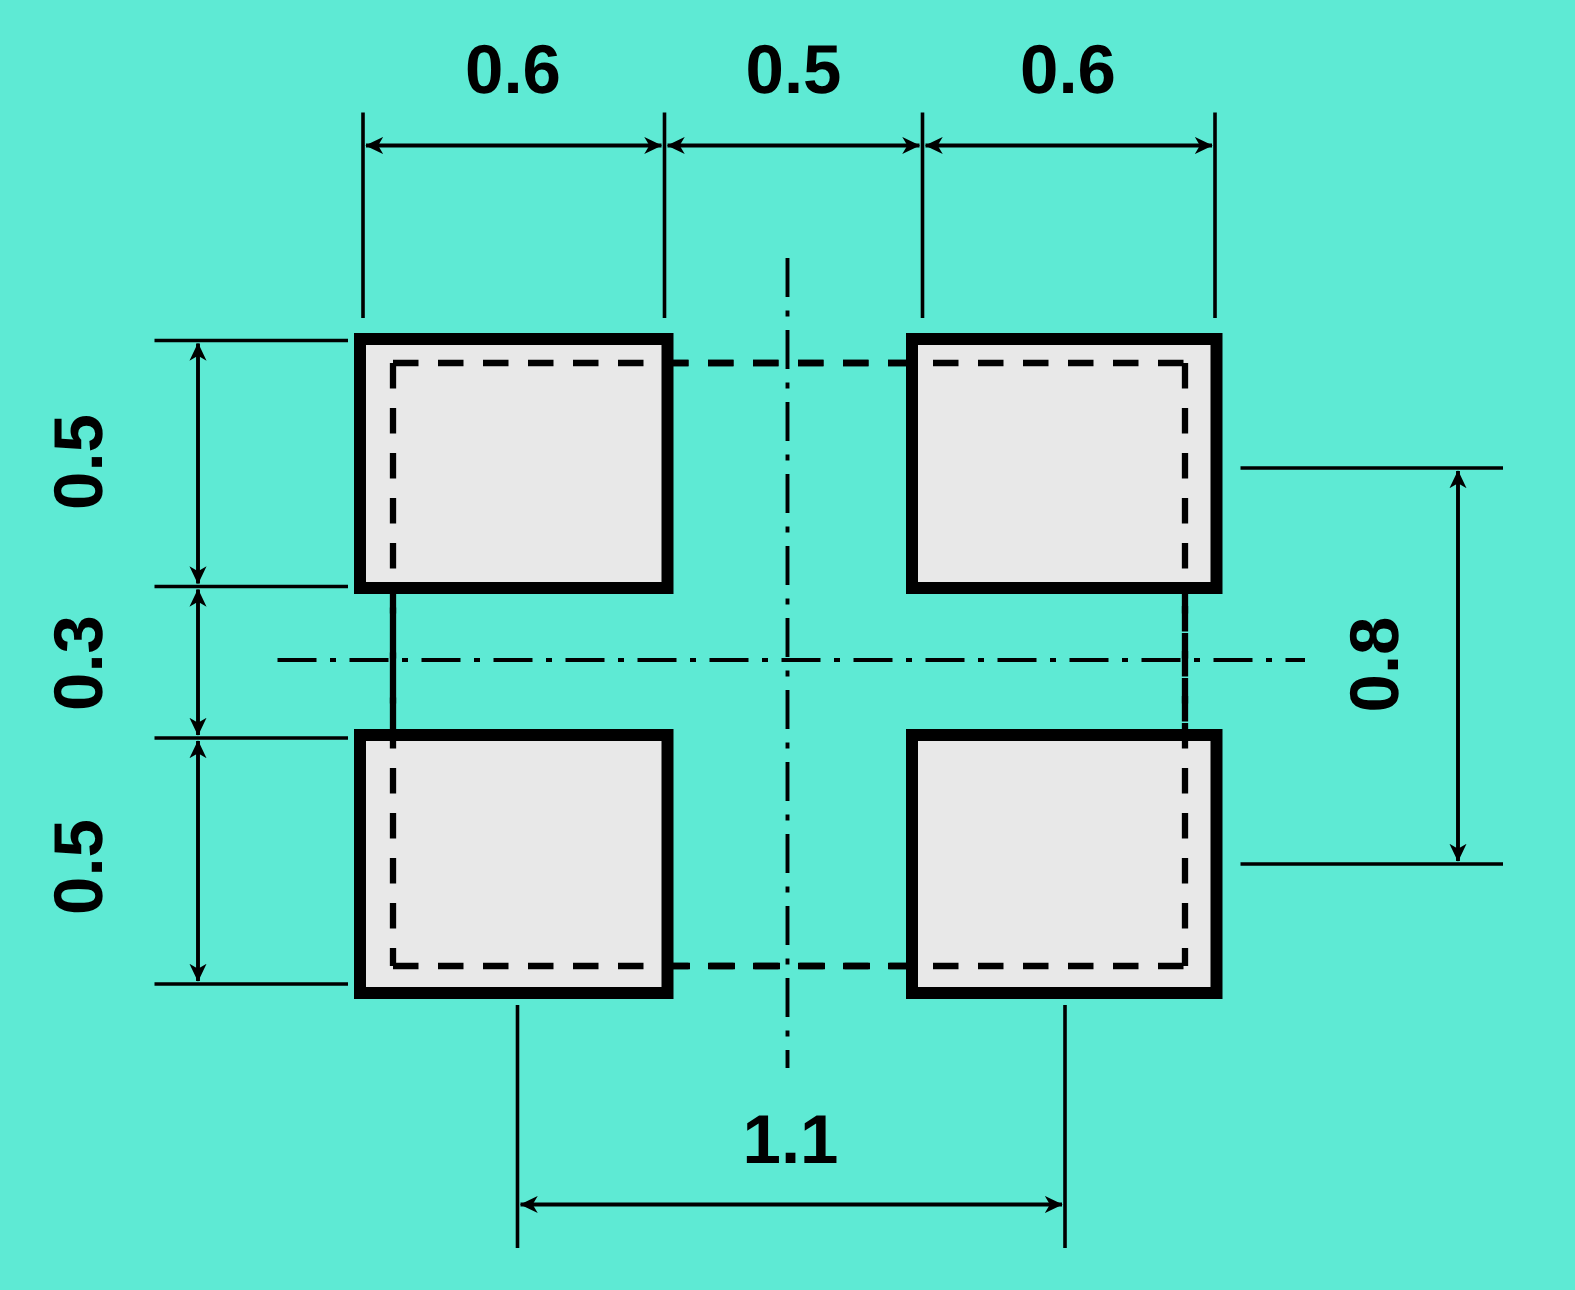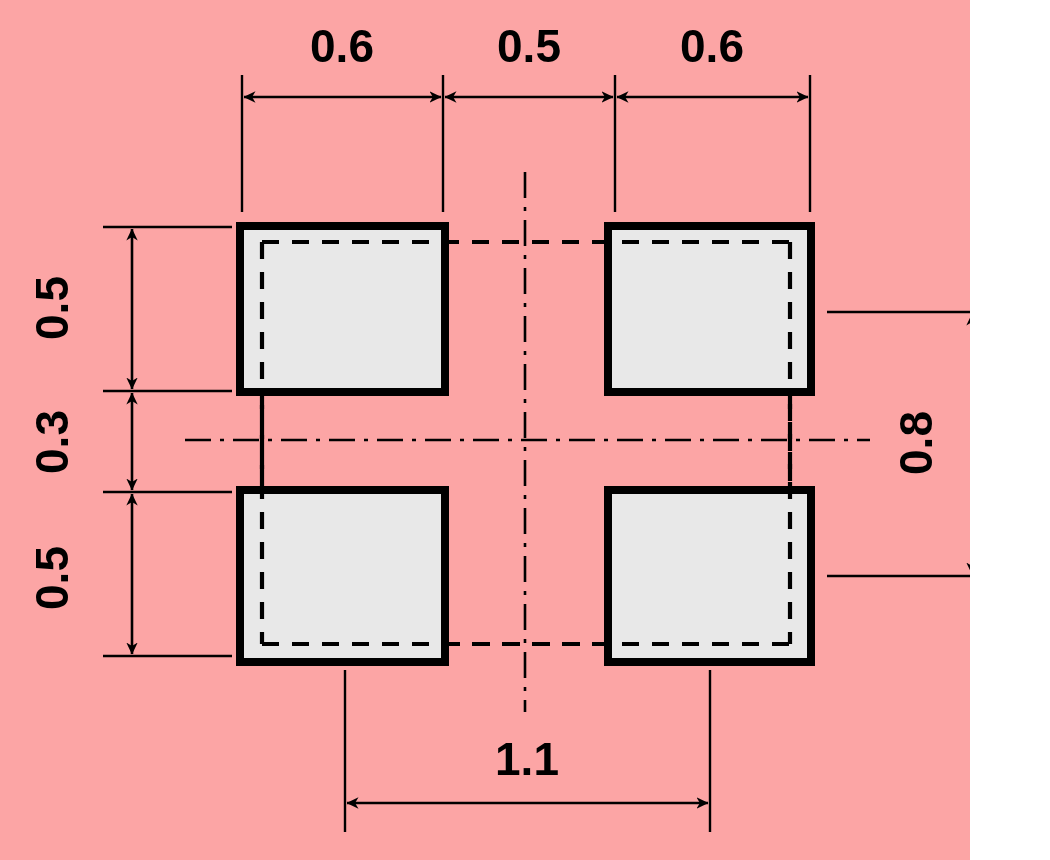--- a/index.html
+++ b/index.html
@@ -6,23 +6,23 @@
   html, body {
     margin: 0;
     padding: 0;
     background: #ffffff;
   }
   body {
     font-family: "Liberation Sans", sans-serif;
   }
   #drawing-root {
     position: relative;
-    width: 970px;
+    width: 1050px;
     height: 860px;
-    background: #fca5a5;
+    background: #5eead4;
     overflow: hidden;
   }
   #drawing-svg {
     display: block;
     width: 1050px;
     height: 860px;
   }
   .dim-text {
     font-family: "Liberation Sans", sans-serif;
     font-weight: bold;

